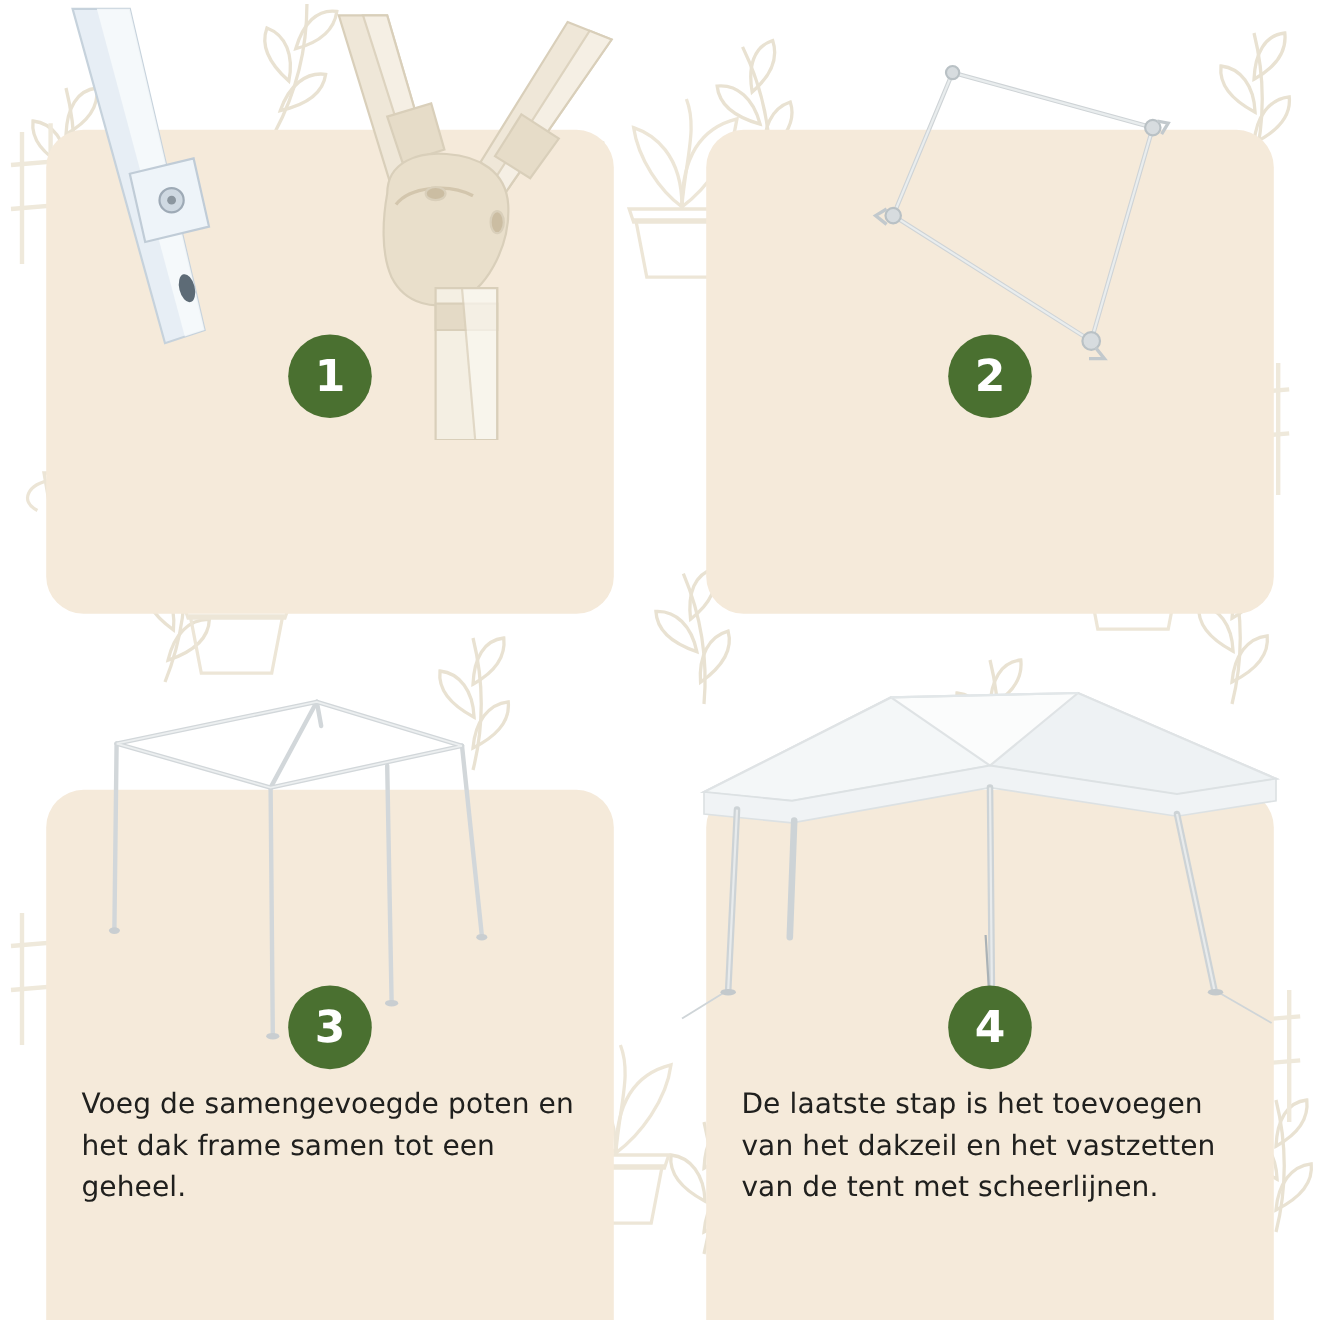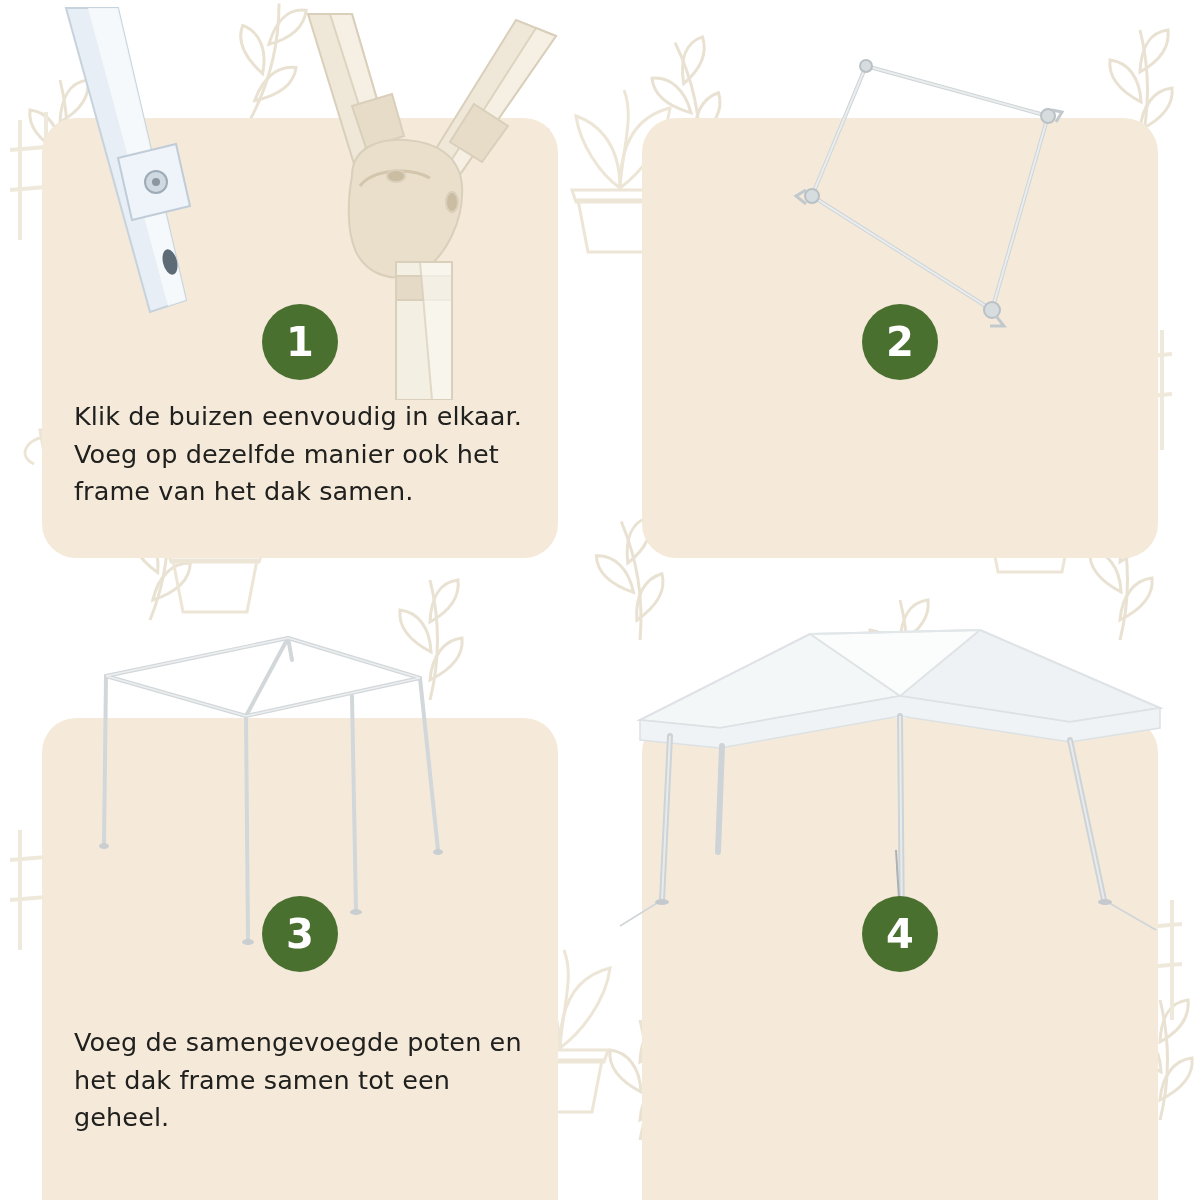--- a/index.html
+++ b/index.html
@@ -97,21 +97,21 @@
     font-size: 25.5px;
     line-height: 1.48;
     color: #20201e;
     letter-spacing: 0.1px;
   }
 
   
   .row2 .step-card { top: 718px; }
   .row2 .step-illustration { top: 600px; height: 380px; }
   .row2 .step-badge { top: 896px; }
-  .row2 .step-text { top: 1024px; }
+  .row2 .step-text { top: 986px; }
 
   
   .row2 .step-card,
   .row2 .step-illustration,
   .row2 .step-badge,
   .row2 .step-text {
     margin-top: -600px;
   }
 </style>
 </head>
@@ -214,21 +214,20 @@
           <path d="M396,262 L452,262 L452,400 L396,400 Z" fill="#f4efe3"></path>
           <path d="M396,276 L452,276 L452,300 L396,300 Z" fill="#e4dac6"></path>
           <path d="M420,262 L452,262 L452,400 L432,400 Z" fill="#fbf8f1" opacity=".7"></path>
         </g>
       </svg>
     </div>
 
     <div class="step-badge">
       <span>1</span>
     </div>
-    <div class="step-text">Klik de buizen eenvoudig in elkaar. Voeg op dezelfde manier ook het frame van het dak samen.</div>
   </div>
 
   <div class="step-cell row1">
     <div class="step-card"></div>
 
     <div class="step-illustration">
       <svg viewBox="0 0 600 400" aria-hidden="true">
         <g fill="none" stroke="#ced3d6" stroke-width="4" stroke-linejoin="round">
           <path d="M212,196 L266,66 L448,116 L392,310 Z"></path>
         </g>
@@ -322,15 +321,16 @@
 
         <ellipse cx="62" cy="302" rx="7" ry="3" fill="#c3c9cc"></ellipse>
         <ellipse cx="302" cy="332" rx="8" ry="3" fill="#c3c9cc"></ellipse>
         <ellipse cx="505" cy="302" rx="7" ry="3" fill="#c3c9cc"></ellipse>
       </svg>
     </div>
 
     <div class="step-badge">
       <span>4</span>
     </div>
+    <div class="step-text">De laatste stap is het toevoegen van het dakzeil en het vastzetten van de tent met scheerlijnen.</div>
   </div>
 
 </div>
 
 </body></html>

